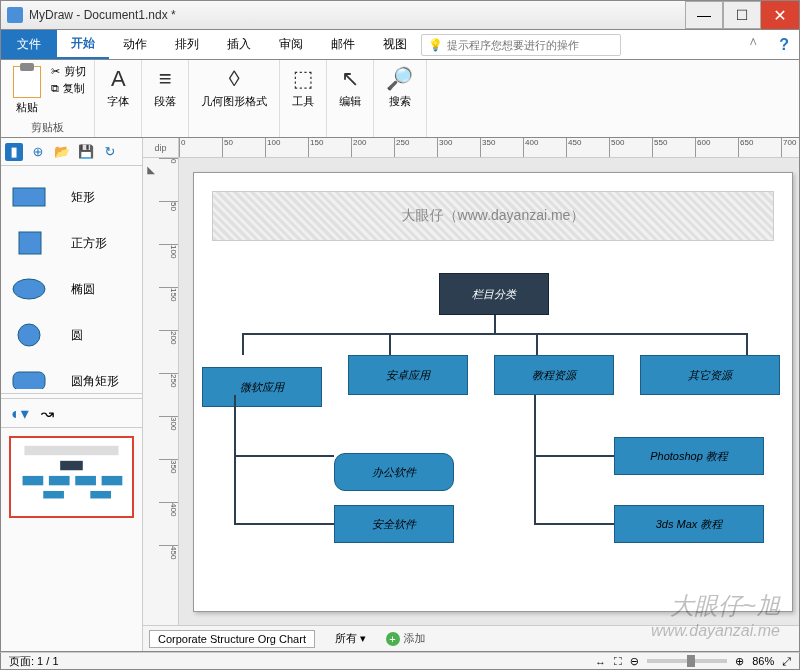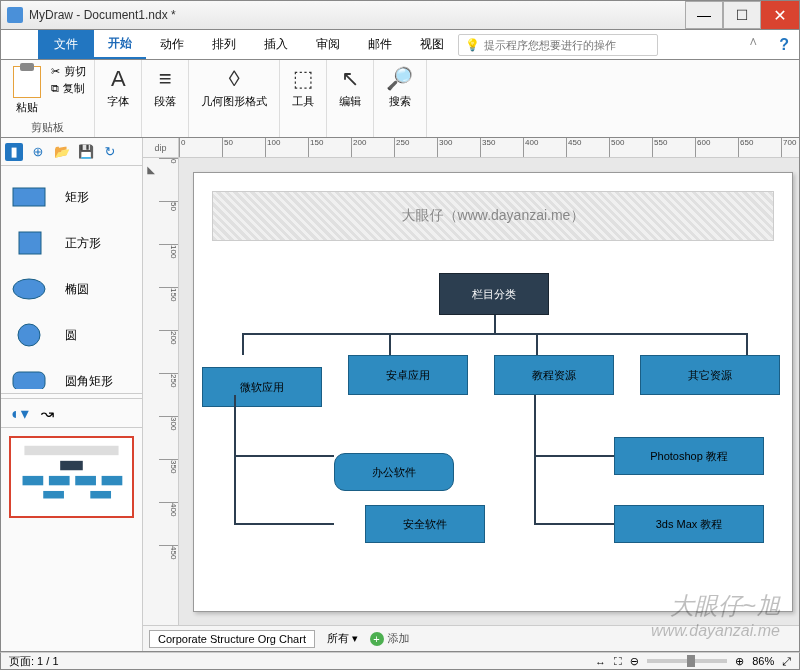--- a/index.html
+++ b/index.html
@@ -9,21 +9,21 @@
 .titlebar { height: 30px; background: linear-gradient(#f8f8f8, #e8e8e8); border: 1px solid #888; display: flex; align-items: center; }
 .titlebar .icon { width: 16px; height: 16px; margin: 0 6px; background: #4a90d9; border-radius: 2px; }
 .titlebar .title { flex: 1; font-size: 12px; color: #333; }
 .titlebar .winbtns { display: flex; }
 .titlebar .winbtn { width: 38px; height: 28px; display: flex; align-items: center; justify-content: center; font-size: 14px; cursor: pointer; }
 .titlebar .winbtn.min { background: #eee; border: 1px solid #aaa; }
 .titlebar .winbtn.max { background: #eee; border: 1px solid #aaa; color: #333; }
 .titlebar .winbtn.close { background: #d9432f; color: #fff; font-size: 16px; }
 
 
-.tabs { height: 30px; background: #fff; border: 1px solid #888; border-top: none; display: flex; align-items: center; padding-left: 37px; }
+.tabs { height: 30px; background: #fff; border: 1px solid #888; border-top: none; display: flex; align-items: center; }
 .tab { padding: 0 14px; height: 100%; display: flex; align-items: center; font-size: 12px; cursor: pointer; }
 .tab.file { background: #2276c1; color: #fff; padding: 0 16px; }
 .tab.active { color: #1e6ab8; font-weight: bold; border-bottom: 2px solid #2276c1; }
 .tabs .spacer { flex: 1; display: flex; align-items: center; }
 .searchbox { display: flex; align-items: center; border: 1px solid #ccc; border-radius: 2px; height: 22px; padding: 0 6px; width: 200px; }
 .searchbox .sicon { color: #888; font-size: 12px; margin-right: 4px; }
 .searchbox input { border: none; outline: none; font-size: 11px; flex: 1; }
 .tabs .rarrow { padding: 0 8px; color: #888; }
 .tabs .help { padding: 0 10px; color: #2276c1; font-weight: bold; }
 
@@ -41,21 +41,21 @@
 .paste-icon::before { content: ""; position: absolute; top: -4px; left: 6px; width: 14px; height: 8px; background: #888; border-radius: 2px; }
 
 
 .main { display: flex; height: 514px; border: 1px solid #888; border-top: none; }
 
 
 .leftpanel { width: 142px; border-right: 1px solid #ccc; display: flex; flex-direction: column; background: #fafafa; }
 .lefttool { height: 28px; border-bottom: 1px solid #ccc; display: flex; align-items: center; padding: 0 4px; gap: 6px; }
 .lefttool .ticon { width: 18px; height: 18px; display: flex; align-items: center; justify-content: center; font-size: 13px; color: #2276c1; cursor: pointer; }
 .shapes { flex: 1; overflow-y: auto; padding: 8px 4px; }
-.shapeitem { display: flex; align-items: center; gap: 18px; padding: 10px 6px; font-size: 12px; cursor: pointer; }
+.shapeitem { display: flex; align-items: center; gap: 24px; padding: 10px 6px; font-size: 12px; cursor: pointer; }
 .shapeitem .shsvg { width: 36px; height: 26px; }
 .shapesep { border-top: 1px solid #ccc; margin: 4px 0; }
 .leftmid { height: 30px; border-top: 1px solid #ccc; border-bottom: 1px solid #ccc; display: flex; align-items: center; padding: 0 10px; gap: 12px; }
 .thumbnail { flex: 1; padding: 8px; }
 .thumb { border: 2px solid #d9432f; height: 82px; background: #fff; position: relative; padding: 6px; }
 .thumb-inner { position: absolute; inset: 4px; }
 
 
 .canvasarea { flex: 1; display: flex; flex-direction: column; background: #f0f0f0; }
 .hruler-row { display: flex; height: 20px; }
@@ -65,26 +65,26 @@
 .canvas-row { flex: 1; display: flex; overflow: hidden; }
 .vruler { width: 20px; background: #f5f5f5; border-right: 1px solid #ccc; position: relative; }
 .vruler .tick { position: absolute; left: 0; width: 100%; border-top: 1px solid #999; font-size: 8px; color: #555; writing-mode: vertical-rl; }
 .vtoolbar { width: 16px; background: #f5f5f5; display: flex; flex-direction: column; gap: 8px; padding-top: 6px; align-items: center; }
 .vtoolbar .vt { font-size: 10px; color: #666; cursor: pointer; }
 .canvas { flex: 1; background: #e8e8e8; position: relative; overflow: hidden; }
 .page { position: absolute; left: 14px; top: 14px; width: 600px; height: 440px; background: #fff; border: 1px solid #999; box-shadow: 2px 2px 4px rgba(0,0,0,.2); padding-left: 40px; }
 
 
 .banner { position: absolute; left: 18px; top: 18px; right: 18px; height: 50px; background: repeating-linear-gradient(45deg, #e0e0e0 0 3px, #f0f0f0 3px 6px); border: 1px solid #ccc; display: flex; align-items: center; justify-content: center; font-size: 14px; color: #888; }
-.node { position: absolute; background: #2e8bc0; border: 1px solid #1a5e85; display: flex; align-items: center; justify-content: center; font-size: 11px; color: #000; text-align: center; }
+.node { position: absolute; background: #2e8bc0; border: 1px solid #1a5e85; display: flex; align-items: center; justify-content: center; font-size: 11px; color: #000; text-align: center; font-style: italic; }
 .node.dark { background: #2c3e50; color: #fff; border-color: #1a2530; }
 .connector { position: absolute; background: #2c3e50; }
 
 
-.pagetabs { height: 26px; border-top: 1px solid #ccc; background: #f5f5f5; display: flex; align-items: center; padding: 0 6px; gap: 12px; font-size: 11px; }
+.pagetabs { height: 26px; border-top: 1px solid #ccc; background: #f5f5f5; display: flex; align-items: center; padding: 0 6px; gap: 20px; font-size: 11px; }
 .pagetab { background: #fff; border: 1px solid #aaa; padding: 2px 8px; cursor: pointer; }
 .pagetabs .addbtn { color: #555; display: flex; align-items: center; gap: 4px; cursor: pointer; }
 .addcircle { width: 14px; height: 14px; background: #4caf50; border-radius: 50%; color: #fff; display: flex; align-items: center; justify-content: center; font-size: 11px; }
 
 
 .statusbar { height: 18px; background: #f5f5f5; border: 1px solid #888; border-top: 1px solid #ccc; display: flex; align-items: center; padding: 0 8px; font-size: 11px; gap: 12px; }
 .statusbar .sright { margin-left: auto; display: flex; align-items: center; gap: 8px; }
 .zoom-slider { width: 80px; height: 4px; background: #ccc; position: relative; }
 .zoom-slider .zh { position: absolute; width: 8px; height: 12px; background: #888; top: -4px; left: 50%; }
 
@@ -318,21 +318,21 @@
           <div class="node" style="left:446px;top:182px;width:140px;height:40px;">其它资源</div>
 
           <div class="connector" style="left:40px;top:222px;width:2px;height:130px;"></div>
           <div class="connector" style="left:40px;top:282px;width:100px;height:2px;"></div>
           <div class="connector" style="left:40px;top:350px;width:100px;height:2px;"></div>
           <div class="connector" style="left:340px;top:222px;width:2px;height:130px;"></div>
           <div class="connector" style="left:340px;top:282px;width:80px;height:2px;"></div>
           <div class="connector" style="left:340px;top:350px;width:80px;height:2px;"></div>
 
           <div class="node" style="left:140px;top:280px;width:120px;height:38px;border-radius:11px;">办公软件</div>
-          <div class="node" style="left:140px;top:332px;width:120px;height:38px;margin-left:31px;">安全软件</div>
+          <div class="node" style="left:140px;top:332px;width:120px;height:38px;">安全软件</div>
 
           <div class="node" style="left:420px;top:264px;width:150px;height:38px;">Photoshop 教程</div>
           <div class="node" style="left:420px;top:332px;width:150px;height:38px;">3ds Max 教程</div>
         </div>
       </div>
     </div>
     <div class="pagetabs">
       <div class="pagetab">Corporate Structure Org Chart</div>
       <span>所有 ▾</span>
       <div class="addbtn">

